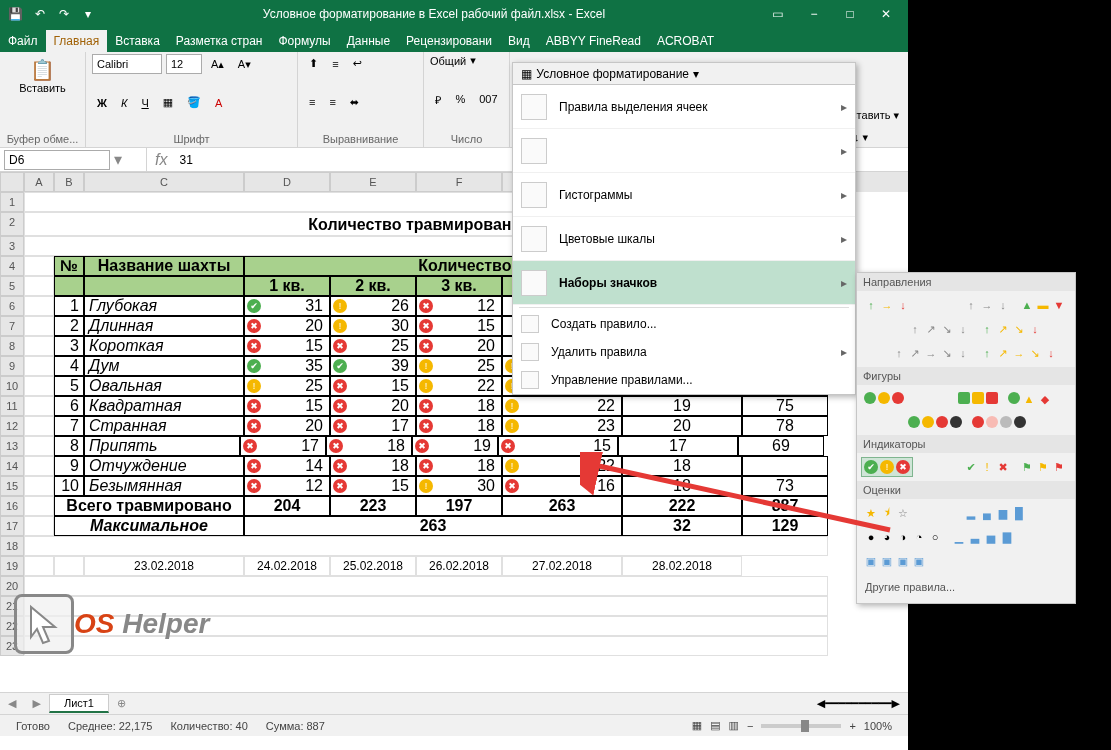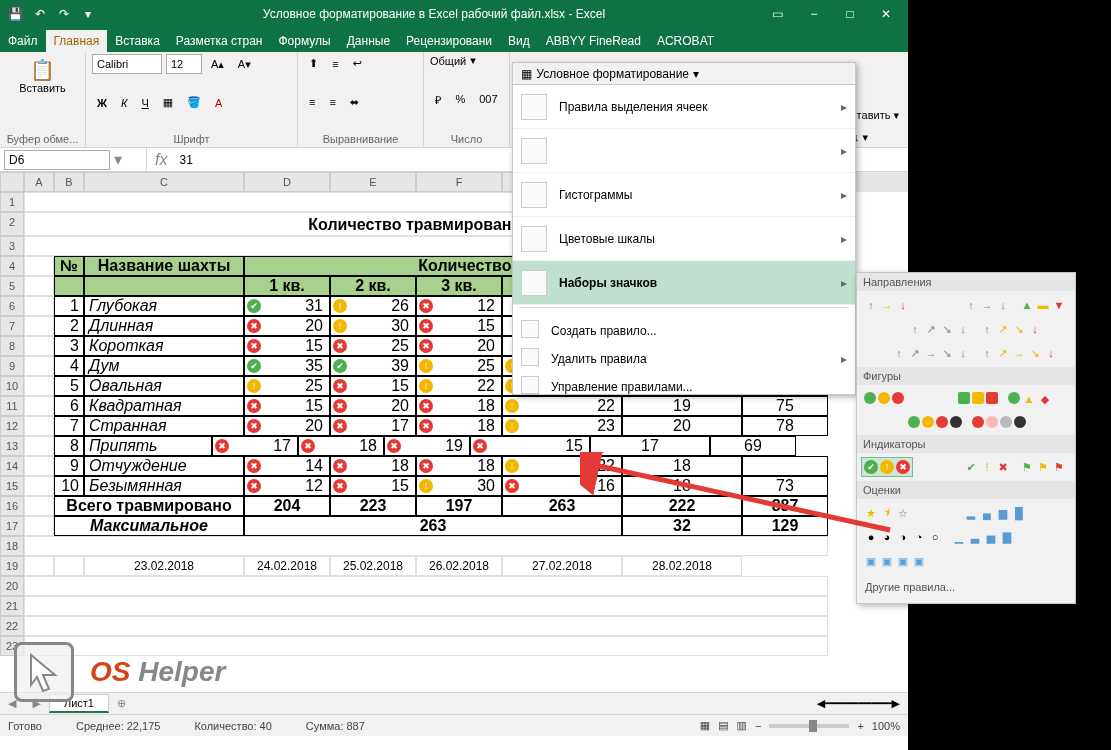--- a/index.html
+++ b/index.html
@@ -59,21 +59,21 @@
 .bold { font-weight: bold; }
 
 
 .cf-menu { position: absolute; left: 512px; top: 62px; width: 344px; background: #fff; border: 1px solid #c6c6c6; box-shadow: 2px 2px 6px rgba(0,0,0,0.3); z-index: 10; font-size: 12px; }
 .cf-top-btn { height: 22px; background: #f1f1f1; border-bottom: 1px solid #c6c6c6; padding: 0 8px; line-height: 22px; display:flex; align-items:center; gap:4px;}
 .cf-item { height: 44px; display: flex; align-items: center; padding: 0 8px; gap: 12px; border-bottom: 1px solid #f0f0f0; }
 .cf-item.hover { background: #bfe0ce; }
 .cf-icon { width: 26px; height: 26px; border: 1px solid #ccc; background: #fafafa; flex-shrink: 0; }
 .cf-arrow { margin-left: auto; color: #666; }
 .cf-sep { height: 1px; background: #ddd; margin: 2px 6px; }
-.cf-small { height: 28px; display: flex; align-items: flex-end; padding: 0 8px; gap: 12px; }
+.cf-small { height: 28px; display: flex; align-items: center; padding: 0 8px; gap: 12px; }
 .cf-small .cf-icon { width: 18px; height: 18px; }
 
 
 .icon-submenu { position: absolute; left: 856px; top: 272px; width: 220px; background: #f1f1f1; border: 1px solid #c6c6c6; box-shadow: 2px 2px 6px rgba(0,0,0,0.3); z-index: 11; font-size: 11px; padding-bottom: 4px; }
 .sub-header { background: #e5e5e5; padding: 3px 6px; color: #555; font-weight: normal; }
 .icon-grid { display: flex; flex-wrap: wrap; padding: 4px; gap: 4px; }
 .icon-set { display: flex; gap: 2px; padding: 2px; border: 1px solid transparent; }
 .icon-set.sel { background: #cfe5d7; border: 1px solid #7fb58f; }
 .mini-icon { width: 14px; height: 14px; display: inline-flex; align-items: center; justify-content: center; font-size: 11px; }
 .arr-g { color: #4caf50; } .arr-y { color: #f5b800; } .arr-r { color: #e53935; } .arr-gr { color: #888; }
@@ -81,30 +81,30 @@
 .sq { border-radius: 2px; }
 .other-rules { padding: 6px 8px; color: #555; cursor: pointer; }
 
 
 .sheet-tabs { height: 22px; background: #f1f1f1; border-top: 1px solid #d4d4d4; display: flex; align-items: center; font-size: 11px; }
 .sheet-nav { padding: 0 8px; color: #888; }
 .sheet-tab { background: #fff; border: 1px solid #ccc; border-bottom: 2px solid #217346; padding: 2px 14px; }
 .hscroll { flex: 1; display: flex; justify-content: flex-end; padding-right: 8px; }
 
 
-.statusbar { height: 22px; background: #f1f1f1; border-top: 1px solid #d4d4d4; display: flex; align-items: center; font-size: 11px; color: #444; padding: 0 8px; gap: 34px; }
+.statusbar { height: 22px; background: #f1f1f1; border-top: 1px solid #d4d4d4; display: flex; align-items: center; font-size: 11px; color: #444; padding: 0 16px; gap: 18px; }
 .status-right { margin-left: auto; display: flex; gap: 8px; align-items: center; }
 .zoom-slider { width: 80px; height: 4px; background: #ccc; position: relative; }
 .zoom-thumb { width: 8px; height: 12px; background: #888; position: absolute; left: 50%; top: -4px; }
 
 
 .red-arrow { position: absolute; z-index: 15; pointer-events: none; }
 
 
-.watermark { position: absolute; left: 14px; top: 642px; z-index: 20; display: flex; align-items: center; gap: 16px; }
+.watermark { position: absolute; left: 14px; top: 594px; z-index: 20; display: flex; align-items: center; gap: 0; }
 .wm-cursor { width: 60px; height: 60px; border: 3px solid #888; border-radius: 8px; position: relative; background: rgba(240,240,240,0.7); }
 .wm-text { font-size: 28px; font-weight: bold; font-style: italic; }
 .wm-os { color: #d84315; } .wm-helper { color: #888; }
 
 .right-buttons { position:absolute; right:4px; top:54px; display:flex; flex-direction:column; gap:2px;}
 </style>
 </head>
 <body>
 
 <div class="excel-window">
@@ -331,21 +331,21 @@
           <div class="tcell icon-cell" style="width:86px"><span class="ind ind-r">✖</span>17</div>
           <div class="tcell icon-cell" style="width:86px"><span class="ind ind-r">✖</span>18</div>
           <div class="tcell icon-cell" style="width:120px"><span class="ind ind-y">!</span>23</div>
           <div class="tcell" style="width:120px">20</div>
           <div class="tcell" style="width:86px">78</div>
         </div>
         <div class="row-wrap">
           <div class="row-h">13</div>
           <div class="cell" style="width:30px"></div>
           <div class="tcell-right" style="width:30px">8</div>
-          <div class="tcell-left" style="width:128px">Припять</div>
+          <div class="tcell-left" style="width:156px">Припять</div>
           <div class="tcell icon-cell" style="width:86px"><span class="ind ind-r">✖</span>17</div>
           <div class="tcell icon-cell" style="width:86px"><span class="ind ind-r">✖</span>18</div>
           <div class="tcell icon-cell" style="width:86px"><span class="ind ind-r">✖</span>19</div>
           <div class="tcell icon-cell" style="width:120px"><span class="ind ind-r">✖</span>15</div>
           <div class="tcell" style="width:120px">17</div>
           <div class="tcell" style="width:86px">69</div>
         </div>
         <div class="row-wrap">
           <div class="row-h">14</div>
           <div class="cell" style="width:30px"></div>

